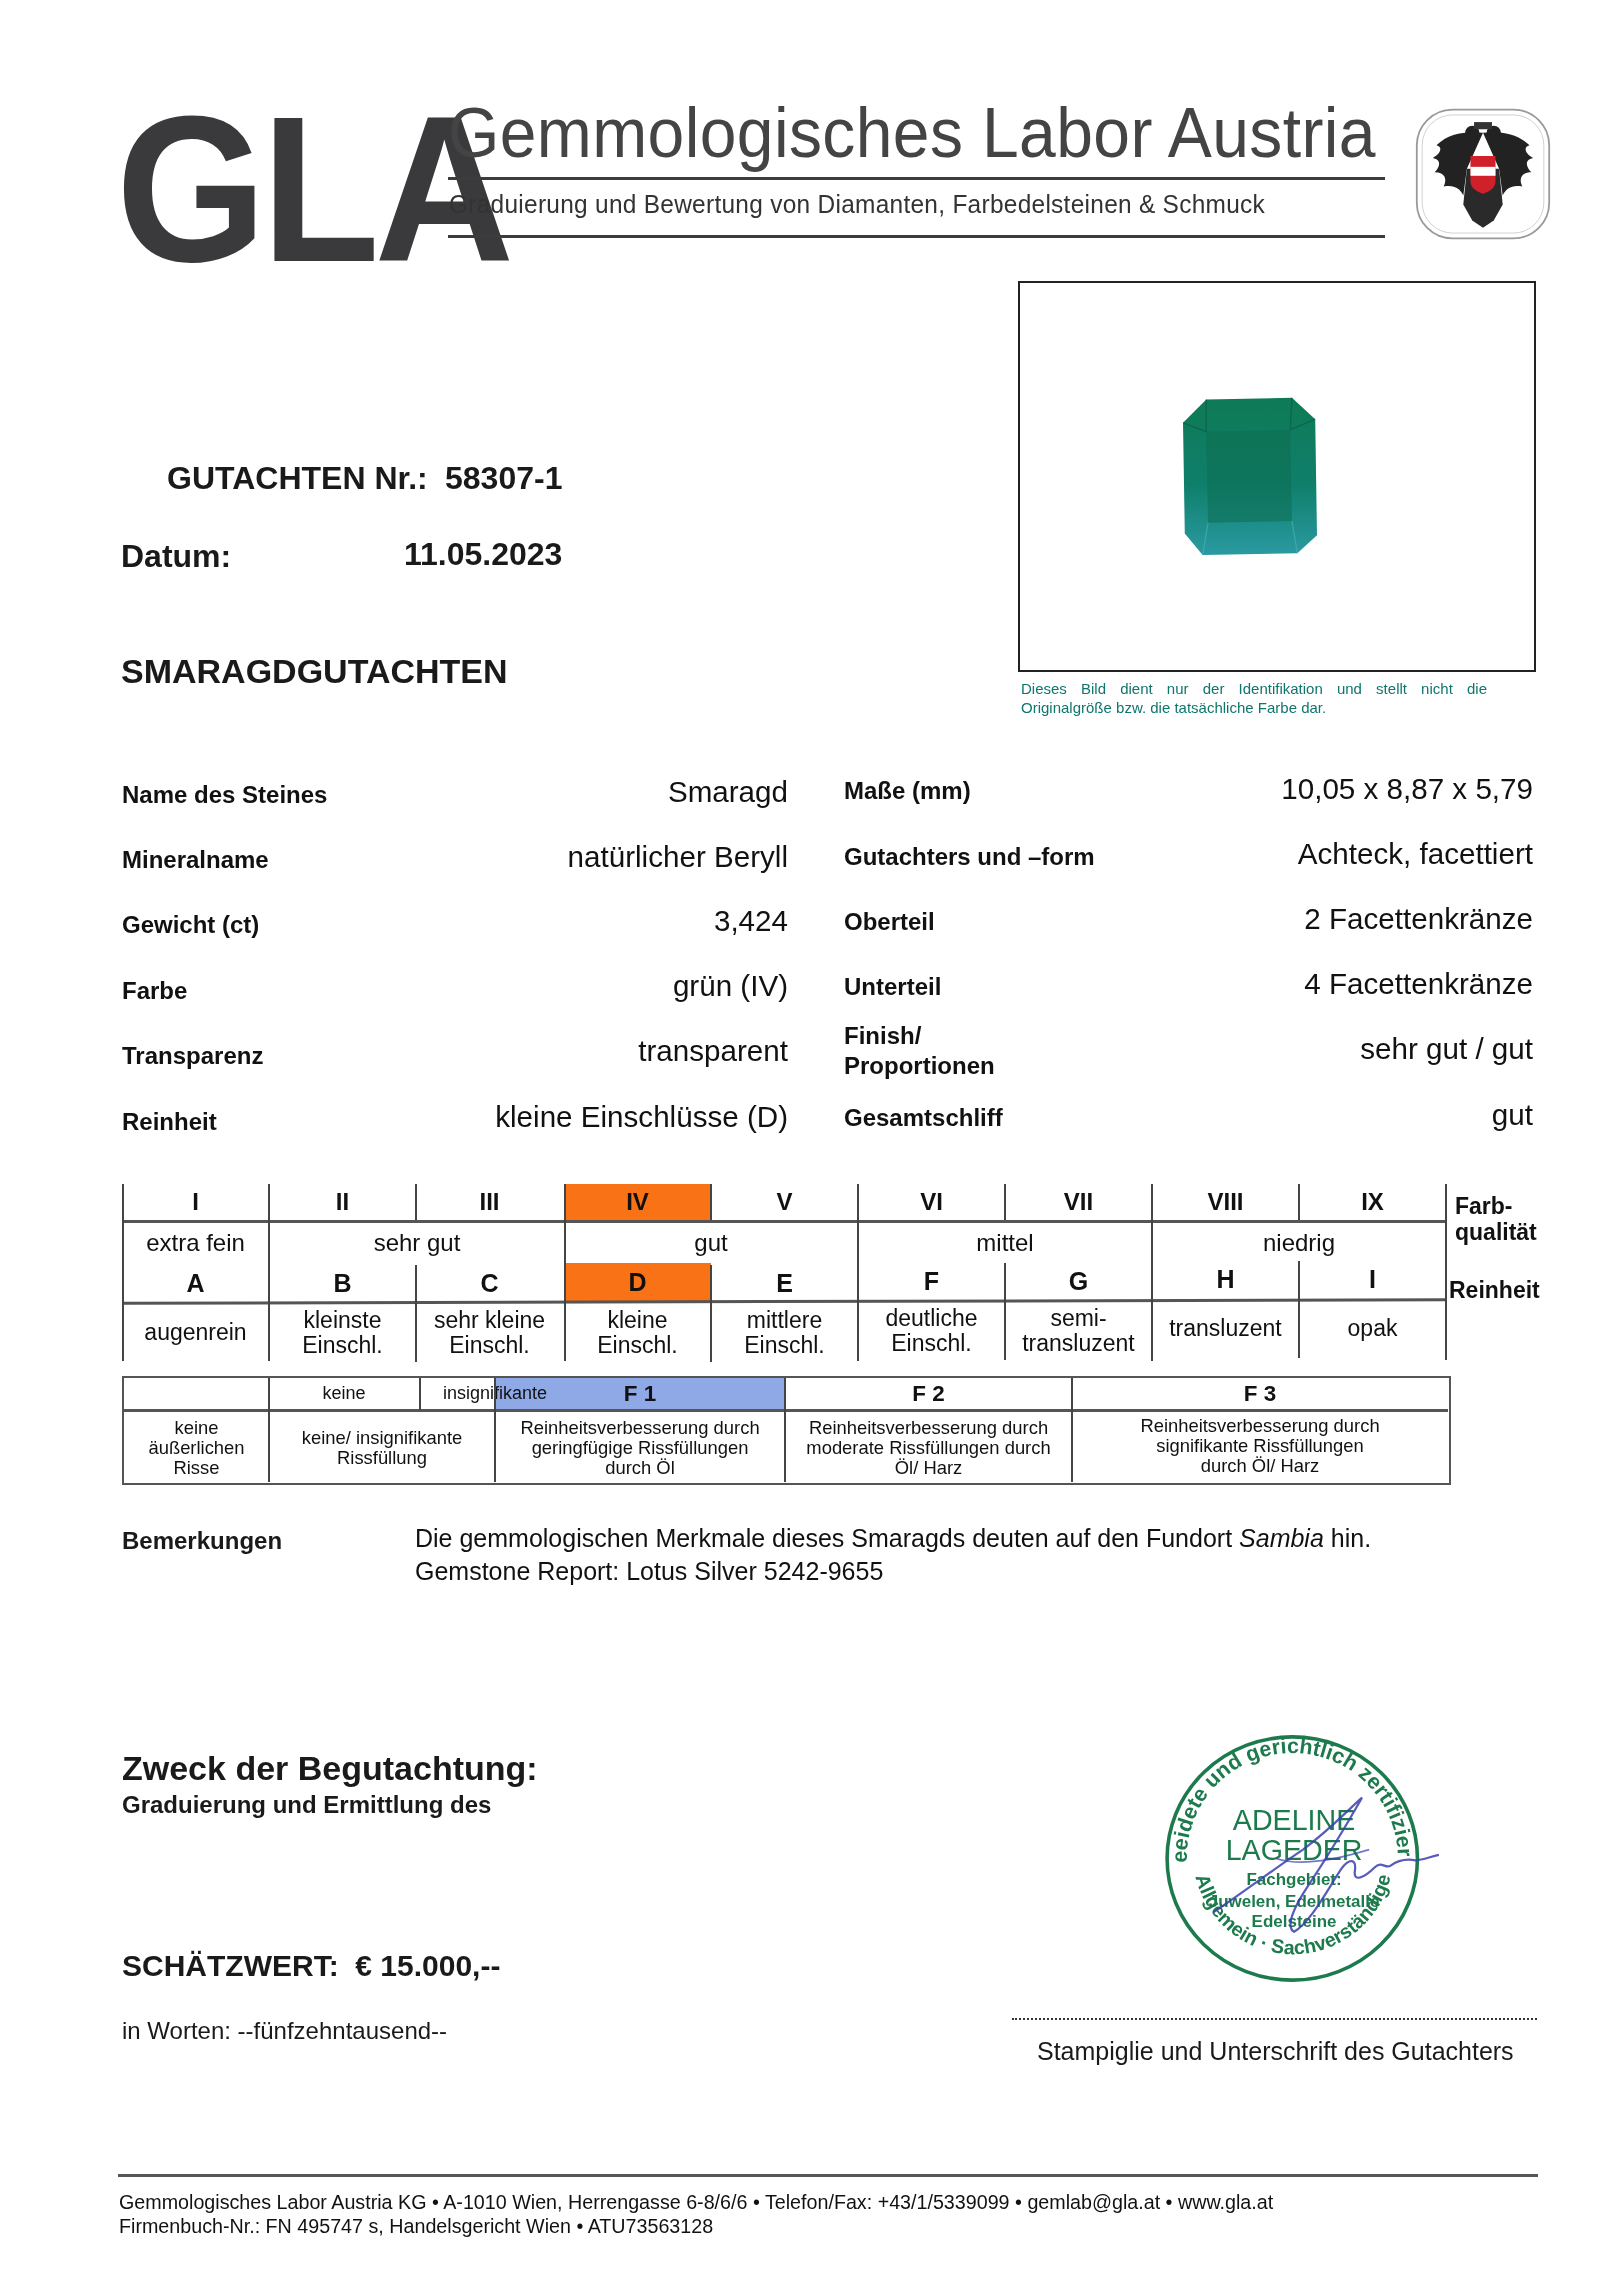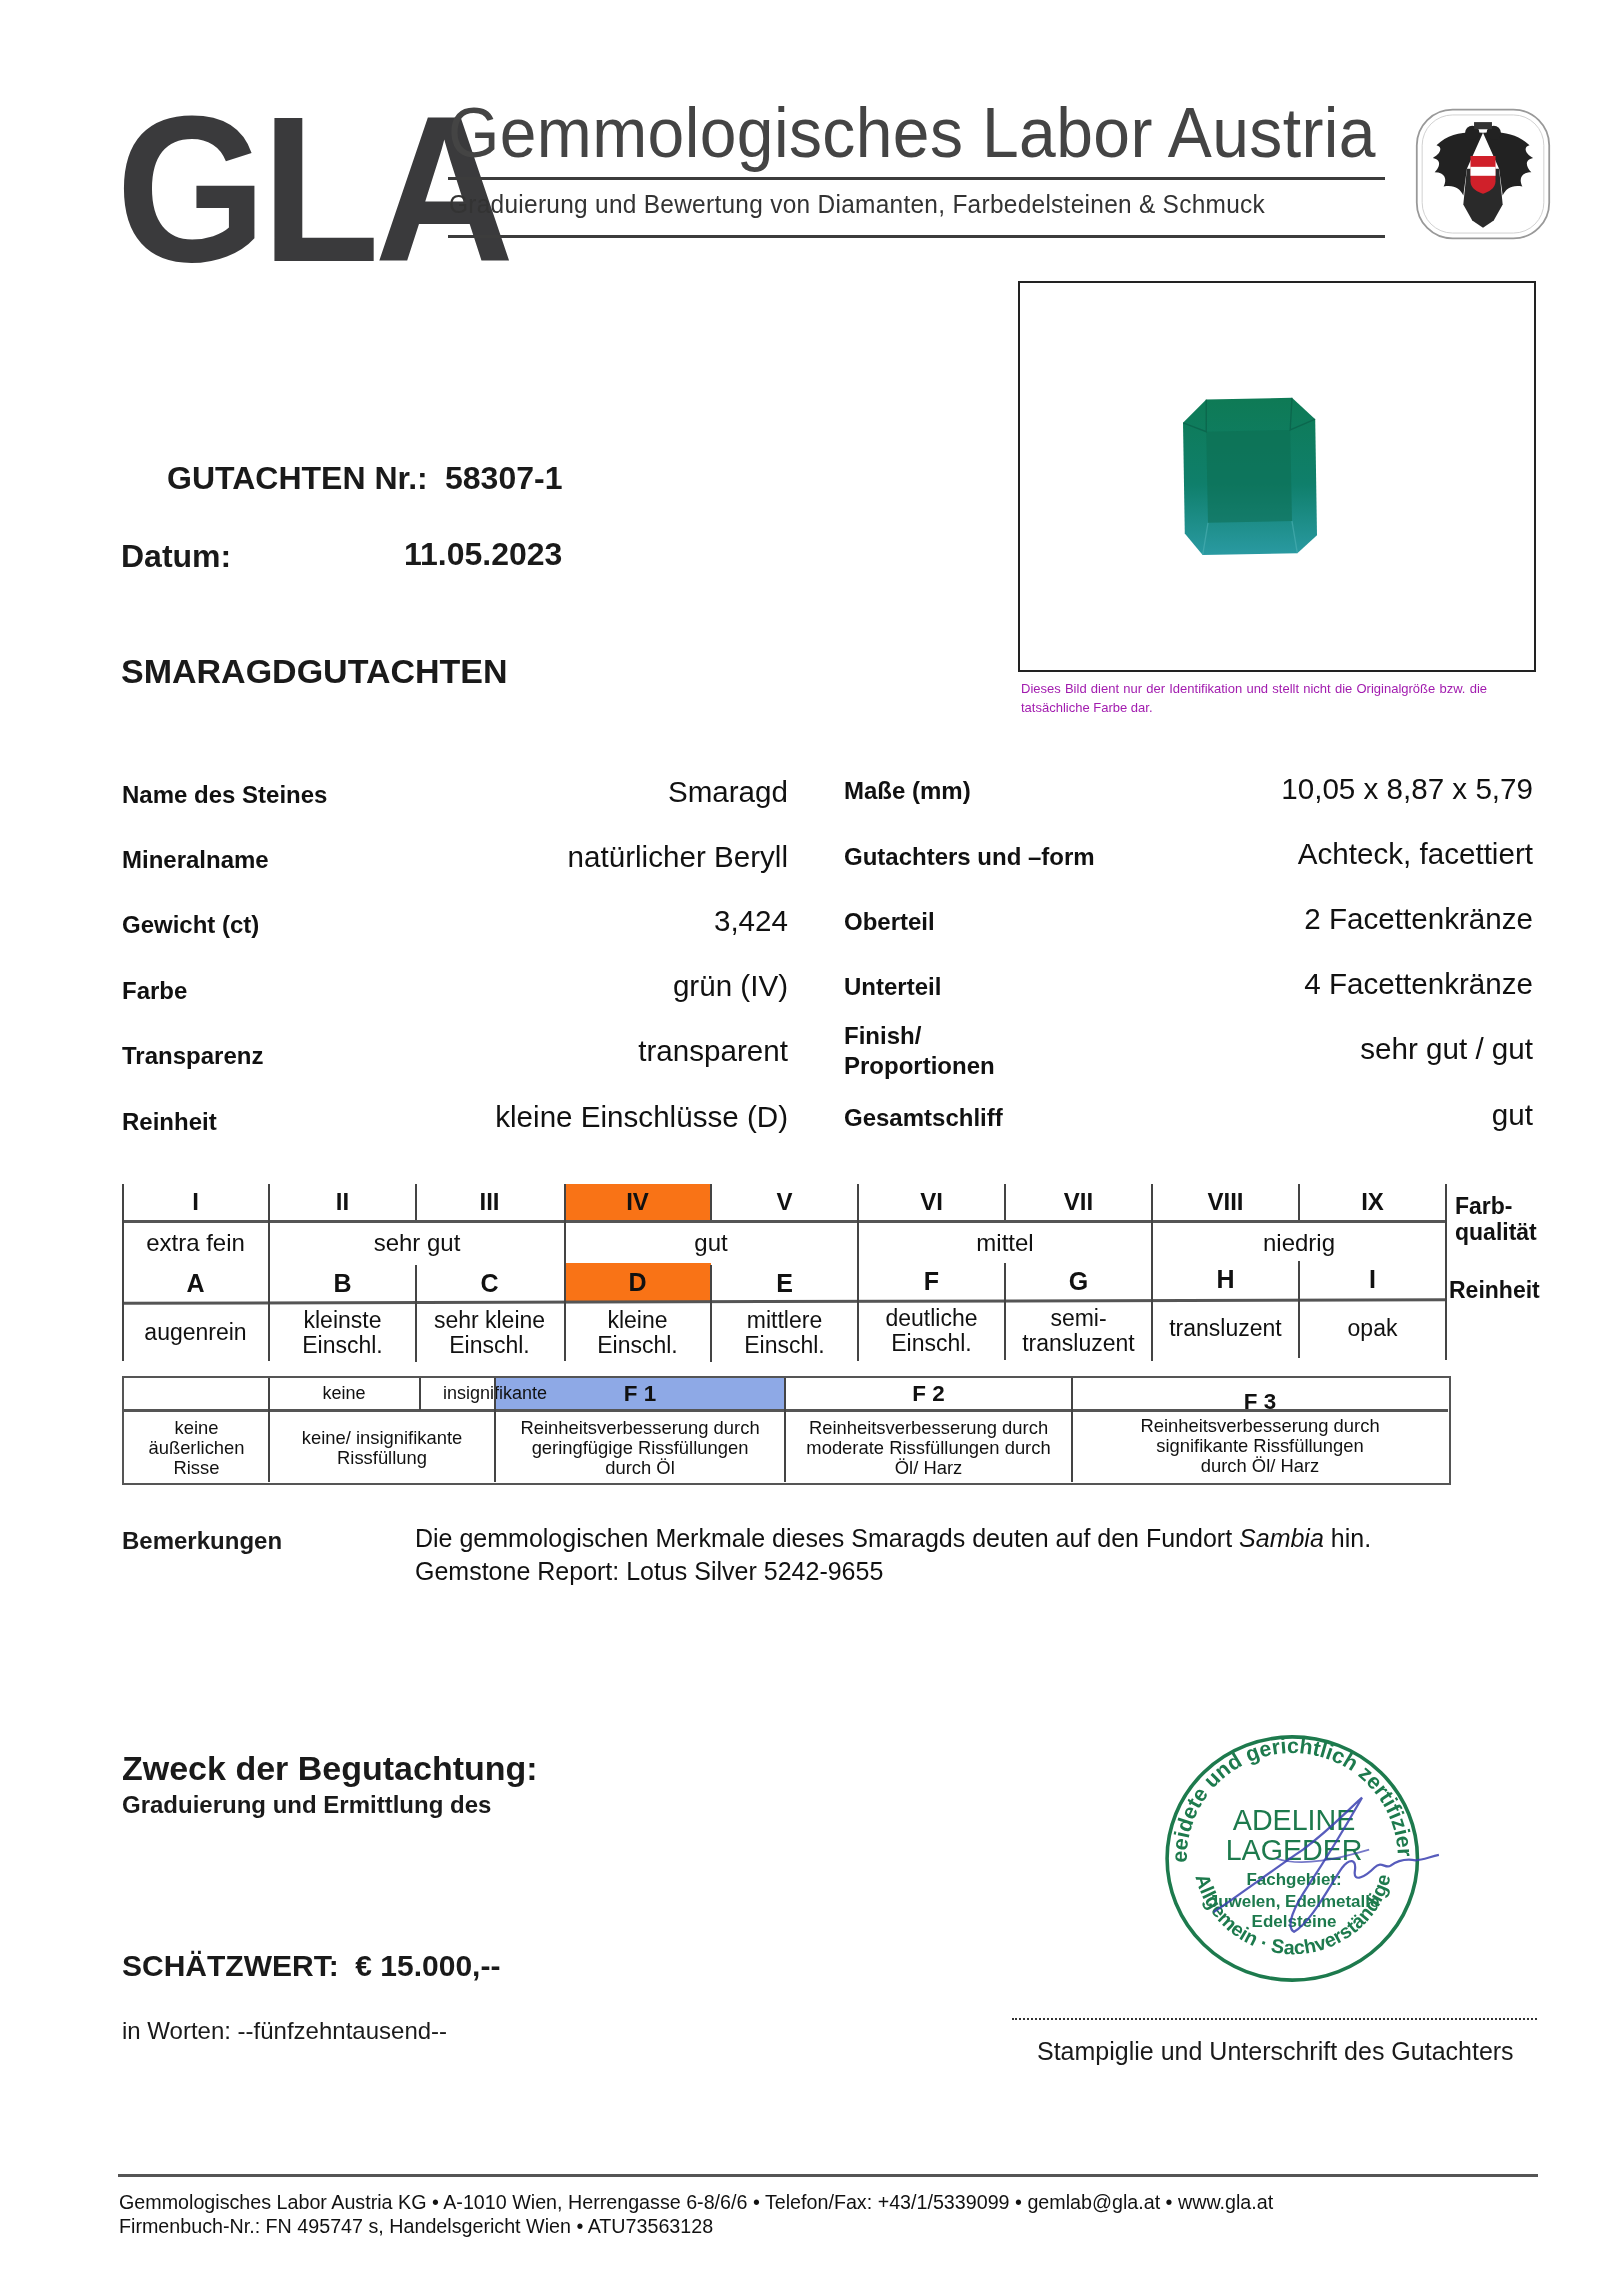--- a/index.html
+++ b/index.html
@@ -15,21 +15,21 @@
   .hdr-rule { left:448px; width:937px; height:2.7px; background:#3c3c3c; }
   #rule1 { top:177px; }
   #rule2 { top:235px; }
   #lab-subtitle { left:449px; top:191px; font-size:26px; color:#333; line-height:1;
                   transform:scaleX(0.94); transform-origin:left top; letter-spacing:0.3px; }
   #emblem { left:1413px; top:106px; width:140px; height:136px; }
 
   
   #photo-box { left:1018px; top:281px; width:518px; height:391px; border:2.7px solid #222; box-sizing:border-box; background:#fff; }
   #gem { position:absolute; left:163px; top:113px; width:134px; height:159px; }
-  #photo-caption { left:1021px; top:679px; width:466px; font-size:13px; line-height:19px; color:#a21caf; text-align:justify; }
+  #photo-caption { left:1021px; top:679px; width:466px; font-size:15px; line-height:19px; color:#0f766e; text-align:justify; }
 
   
   .hbig { font-size:32px; font-weight:bold; line-height:1; }
   #nr-label { left:121px; top:462px;margin-left:46px; }
   #nr-value { left:445px; top:462px; }
   #date-label { left:121px; top:540px; }
   #date-value { left:404px; top:538px; }
   #report-title { left:121px; top:654px; font-size:34px; font-weight:bold; line-height:1; }
 
   
@@ -255,21 +255,21 @@
 
 <div class="abs" id="fissure-table">
   <div class="fcell hl" style="left:371px;top:0;width:290px;height:32px">
       <span class="fhead">F 1</span>
     </div>
   <div class="fcell fsmall" style="left:145px;top:0;width:150px;height:32px">keine</div>
   <div class="fcell fsmall" style="left:296px;top:0;width:75px;height:32px;width:150px;left:296px">insignifikante</div>
   <div class="fcell" style="left:661px;top:0;width:287px;height:32px">
       <span class="fhead">F 2</span>
     </div>
-  <div class="fcell" style="left:948px;top:8px;width:376px;height:32px">
+  <div class="fcell" style="left:948px;top:0;width:376px;height:32px">
       <span class="fhead">F 3</span>
     </div>
 
   <div class="fcell fdesc" style="left:0;top:34px;width:145px;height:72px;flex-direction:column">
     <span>keine</span>
     <span>äußerlichen</span>
     <span>Risse</span>
   </div>
   <div class="fcell fdesc" style="left:145px;top:34px;width:226px;height:72px">keine/ insignifikante Rissfüllung</div>
   <div class="fcell fdesc" style="left:371px;top:34px;width:290px;height:72px;flex-direction:column">

